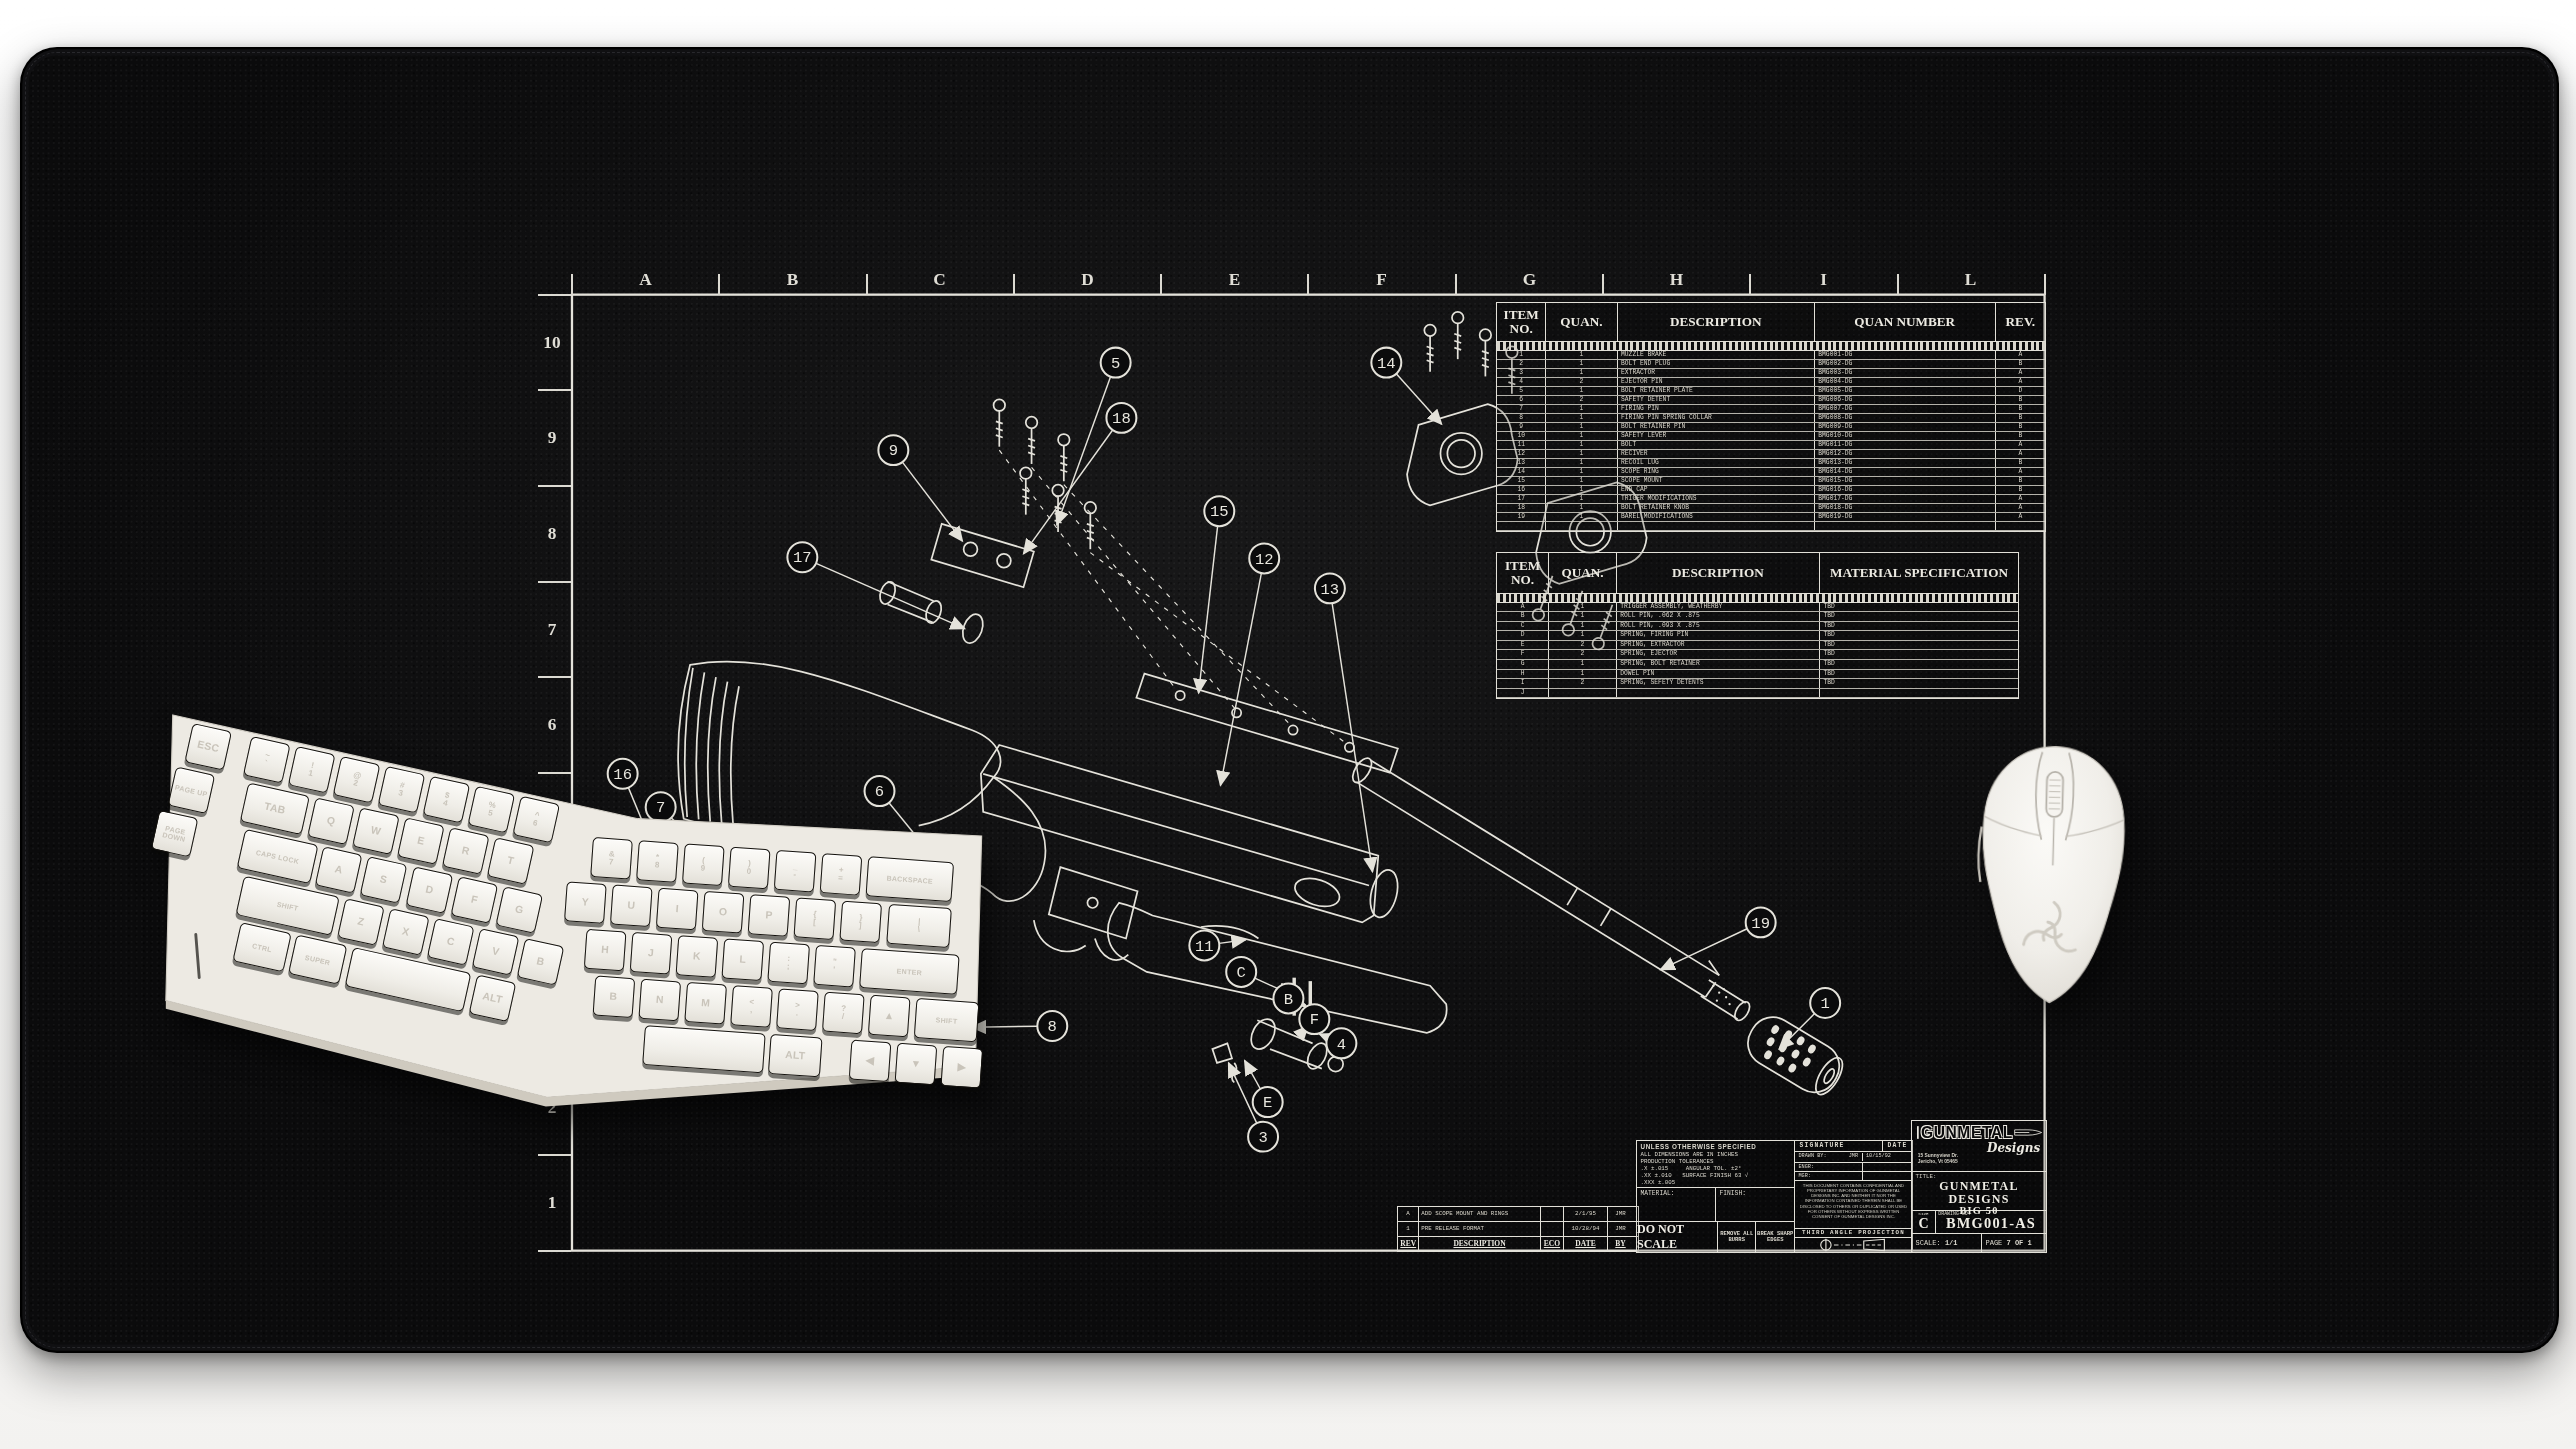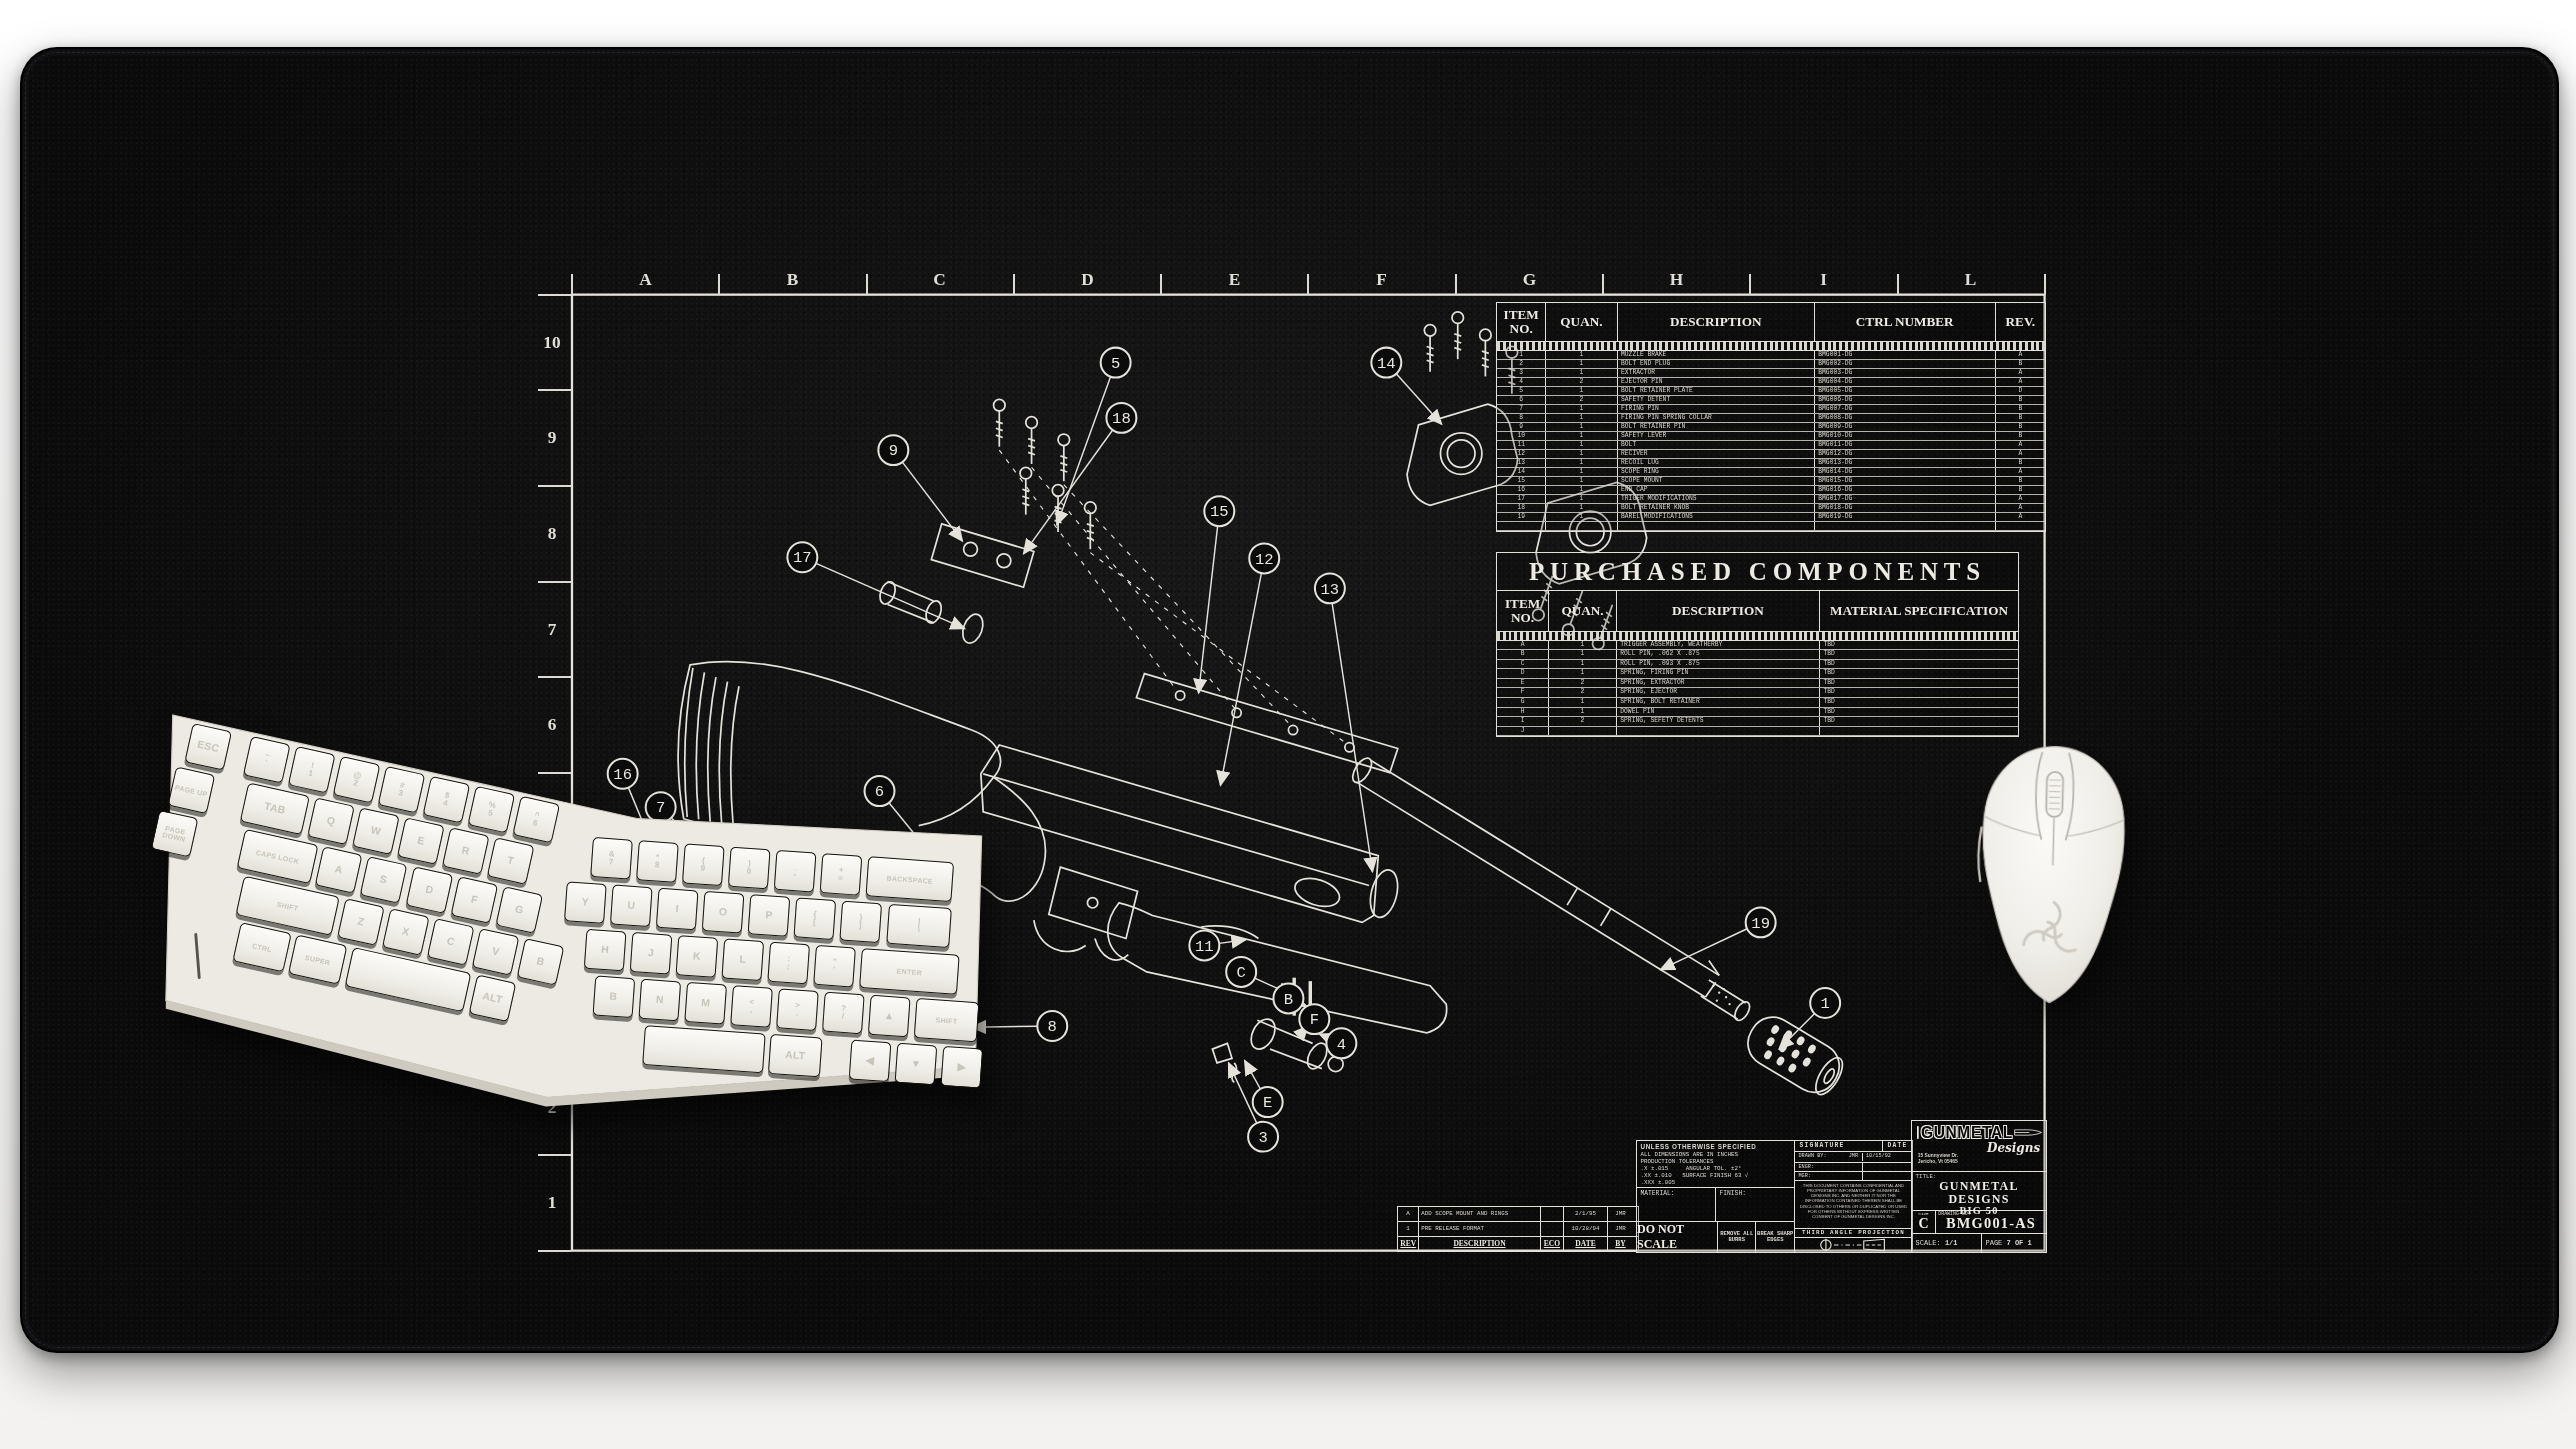--- a/index.html
+++ b/index.html
@@ -396,21 +396,21 @@
         <div class="tick" style="left: 518px; top: 1107px; width: 33px; height: 1.7px;"></div>
         <div class="tick" style="left: 2024px; top: 227px; width: 1.7px; height: 21px;"></div>
         <div class="tick" style="left: 518px; top: 1203px; width: 33px; height: 1.7px;"></div>
       </div>
 
     <div class="tbl man" style="left:1476px;top:255px;width:548px;">
       <div class="thead" style="height:38px;">
         <div class="th">ITEM NO.</div>
         <div class="th">QUAN.</div>
         <div class="th">DESCRIPTION</div>
-        <div class="th">CTRL NUMBER</div>
+        <div class="th">QUAN NUMBER</div>
         <div class="th">REV.</div>
       </div>
       <div class="hatch"></div>
       <div id="manBody">
           <div class="trow">
             <div class="td c">1</div>
             <div class="td c">1</div>
             <div class="td">MUZZLE BRAKE</div>
             <div class="td">BMG001-DG</div>
             <div class="td c">A</div>
@@ -545,21 +545,20 @@
             <div class="td c"></div>
             <div class="td c"></div>
             <div class="td"></div>
             <div class="td"></div>
             <div class="td c"></div>
           </div>
         </div>
     </div>
 
     <div class="tbl pur" style="left:1476px;top:505px;width:521px;">
-      <div class="tbl-title">PURCHASED COMPONENTS</div>
       <div class="thead" style="height:40px;">
         <div class="th">ITEM NO.</div>
         <div class="th">QUAN.</div>
         <div class="th">DESCRIPTION</div>
         <div class="th">MATERIAL SPECIFICATION</div>
       </div>
       <div class="hatch"></div>
       <div id="purBody">
           <div class="trow">
             <div class="td c">A</div>

